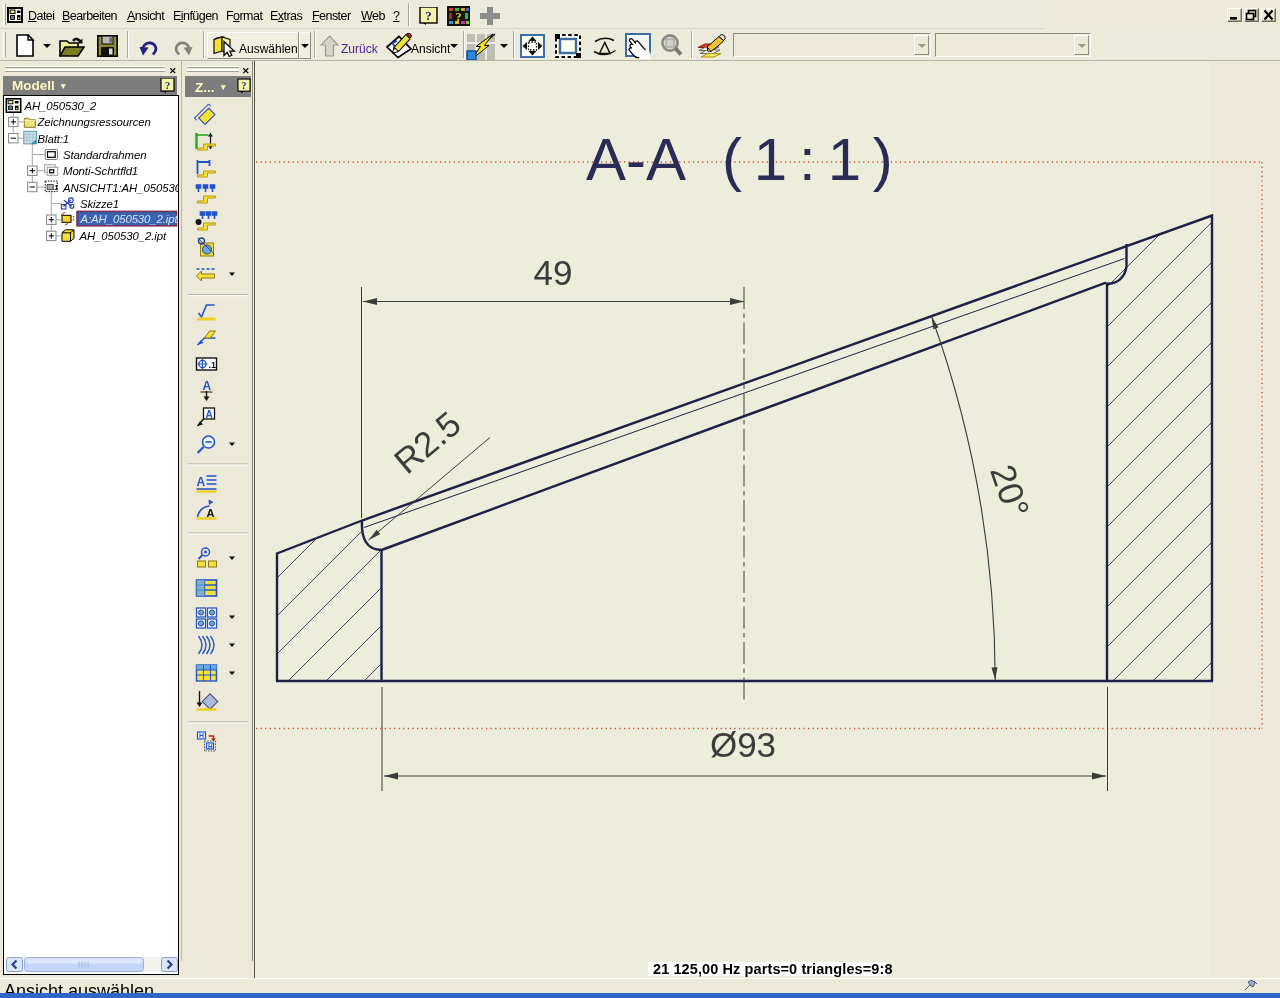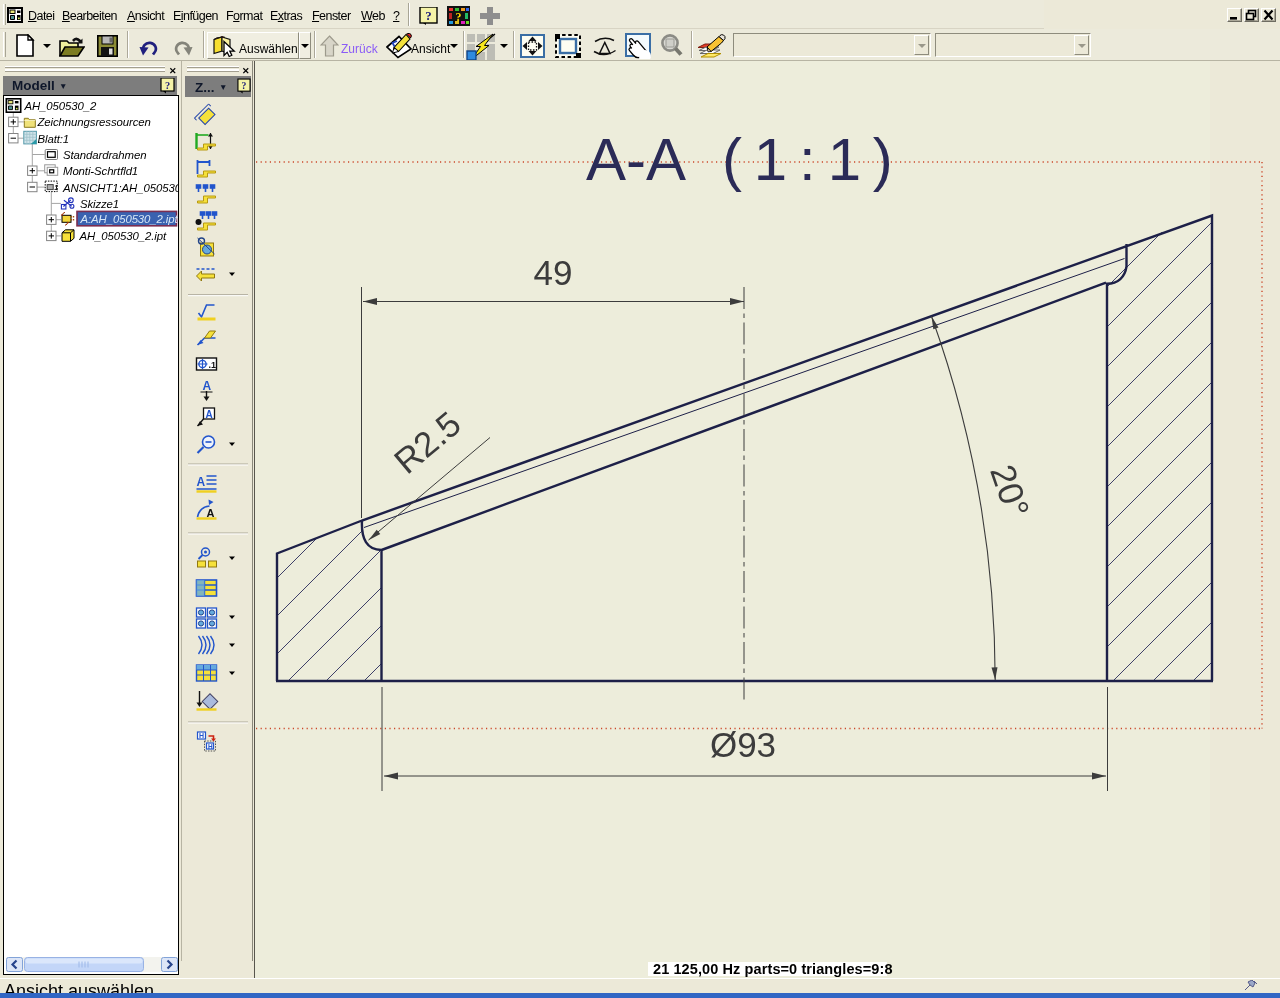--- a/index.html
+++ b/index.html
@@ -19,21 +19,21 @@
 .tsep { top:2px; width:2px; height:27px; border-left:1px solid #aca899; border-right:1px solid #fff; }
 .tbtn-raised { background:#f0eee1; border:1px solid; border-color:#fff #8e8c7d #8e8c7d #fff; }
 .combo { top:4px; height:24px; background:#ece9d8; border:1px solid; border-color:#8e8c7d #fff #fff #8e8c7d; }
 .combobtn { position:absolute; right:1px; top:1px; width:15px; height:20px; background:#ece9d8; border:1px solid; border-color:#fff #8e8c7d #8e8c7d #fff; }
 .combobtn:after { content:""; position:absolute; left:3px; top:8px; border:4px solid transparent; border-top-color:#9a988a; }
 
 #main { left:0; top:61px; width:1280px; height:917px; background:#ece9d8; }
 #canvas { left:254px; top:0; width:956px; height:917px; background:#ededdb; border-left:1px solid #58564d; }
 
 .panelgrip { height:2px; border-top:1px solid #fff; border-bottom:1px solid #a39f90; box-shadow:0 3px 0 #fff, 0 4px 0 #a39f90; }
-.ptitle { background:#7d7d7d; color:#0f172a; font-weight:bold; font-size:15px; }
+.ptitle { background:#7d7d7d; color:#fef9c3; font-weight:bold; font-size:15px; }
 .closex { color:#000; font-weight:bold; font-size:9px; }
 #mtree { background:#fff; border:1px solid #000;font-style:italic; }
 
 #msb { position:absolute; left:2px; bottom:2px; height:15px; }
 </style>
 </head>
 <body>
 <div id="menubar" class="abs">
   <div class="abs mgrip"></div>
   <svg class="abs" style="left:7px;top:7px" width="16" height="16" viewBox="0 0 16 16">
@@ -124,21 +124,21 @@
     <path d="M2 4.5 l2.8 -1.8 l8 -0.4 l-2.8 -0.8 z" fill="#cc3300" stroke="#111" stroke-width="0.8"></path>
     <path d="M12 6.5 l0 14 l3.2 -3.2 l2 4.2 l2.6 -1.2 l-2 -4.2 l4.4 0 z" fill="#fff" stroke="#000" stroke-width="1.3"></path>
   </svg>
   <div class="abs" style="left:239px;top:13px;font-size:12px">Auswählen</div>
   <div class="abs tbtn-raised" style="left:299px;top:3px;width:12px;height:27px"></div>
   <div class="abs" style="left:301px;top:15px;border:4px solid transparent;border-top-color:#000"></div>
   <div class="abs tsep" style="left:314px"></div>
   <svg class="abs" style="left:320px;top:6px" width="19" height="22" viewBox="0 0 19 22">
     <path d="M9.5 1 L18 10 h-4.5 v11 h-8 V10 H1 z" fill="#d8d5c8" stroke="#9d9a8c" stroke-width="1.2"></path>
   </svg>
-  <div class="abs" style="left:341px;top:13px;font-size:12px;color:#8b5cf6">Zurück</div>
+  <div class="abs" style="left:341px;top:13px;font-size:12px;color:#4c1d95">Zurück</div>
   <svg class="abs" style="left:386px;top:4px" width="26" height="26" viewBox="0 0 26 26">
     <path d="M1 14 L13 3.5 L25 16 L12 24.5 z" fill="#fff" stroke="#000" stroke-width="1.7"></path>
     <path d="M20 1.5 l4 4.5 L12.5 18.5 l-4.5 -4 z" fill="#f3e13c" stroke="#000" stroke-width="1.1"></path>
     <path d="M21.5 0.5 q2.5 -0.5 3.5 1 q1 1.5 -0.5 3.5 l-4 -4 z" fill="#dd2222" stroke="#000" stroke-width="1"></path>
     <path d="M8 14.5 l4.5 4 l-6 1.5 z" fill="#fff" stroke="#000" stroke-width="1"></path>
     <path d="M8 14.5 l1.5 1.5 l-2.5 0.8 z" fill="#000"></path>
     <path d="M11 8 l-4.5 2 l2 3.5" fill="none" stroke="#2244bb" stroke-width="1.8"></path>
   </svg>
   <div class="abs" style="left:411px;top:13px;font-size:12px">Ansicht</div>
   <div class="abs" style="left:450px;top:15px;border:4px solid transparent;border-top-color:#000"></div>

